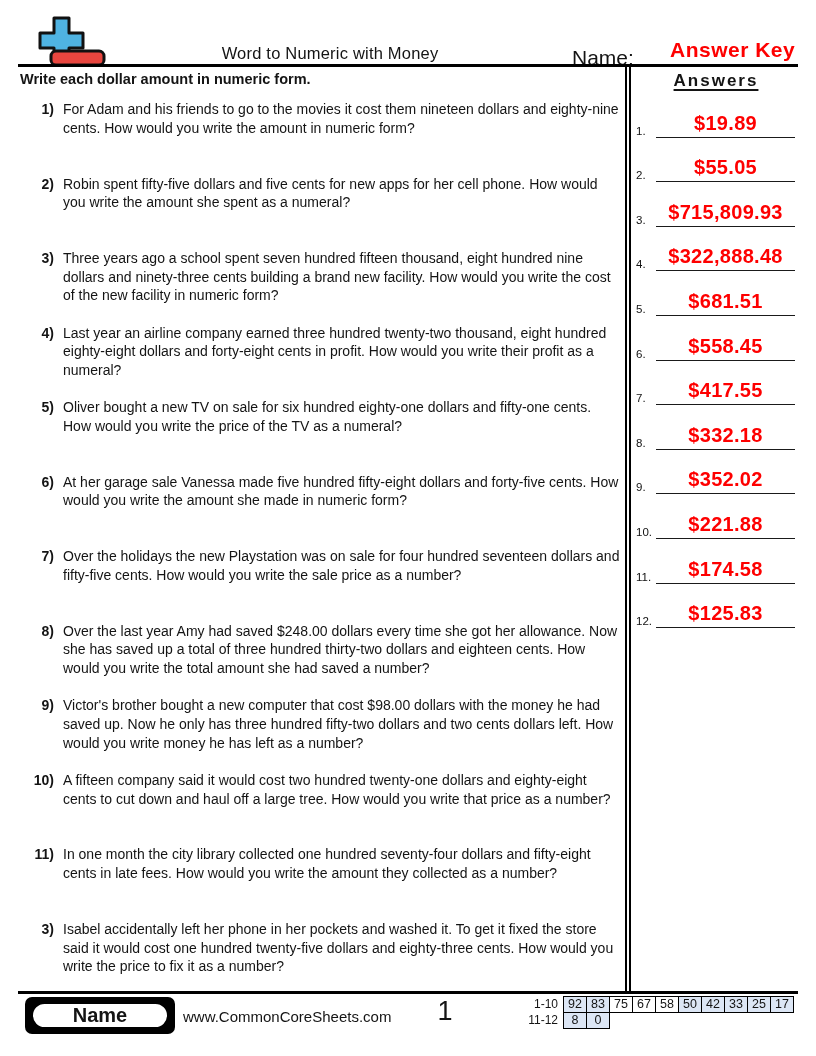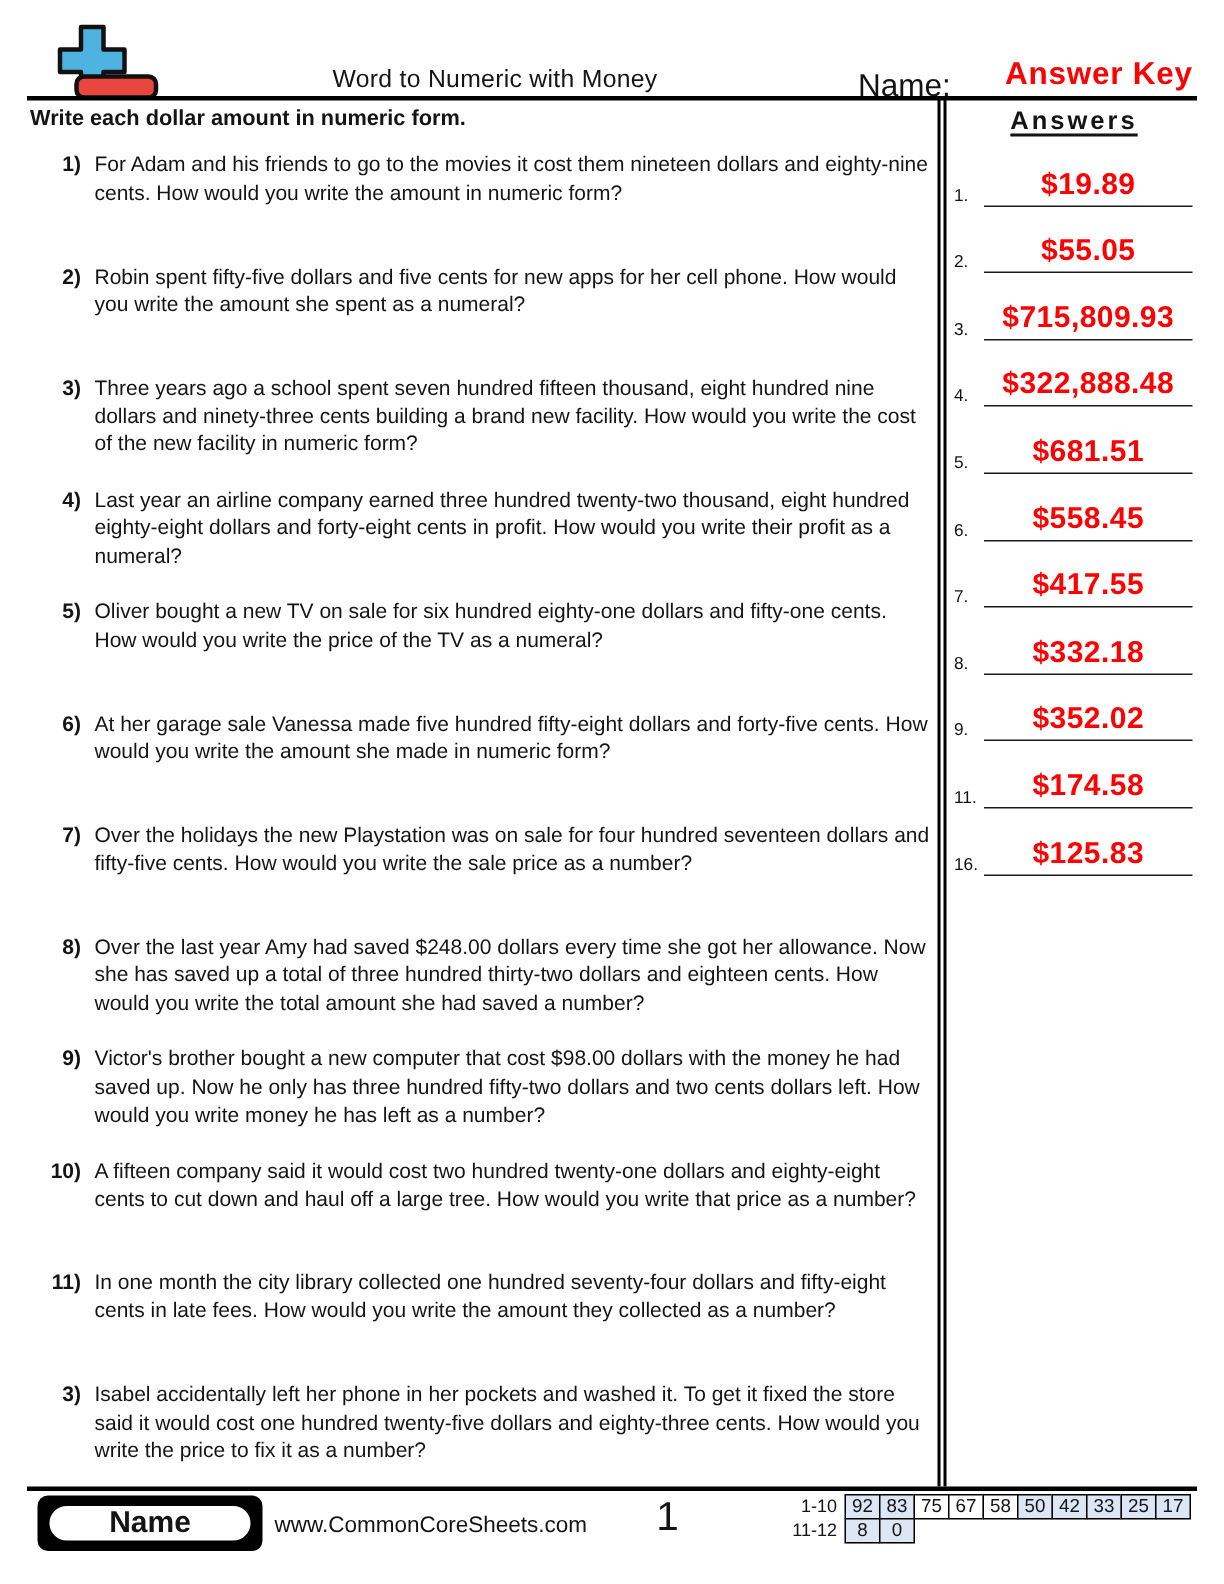--- a/index.html
+++ b/index.html
@@ -188,29 +188,34 @@
           <span class="a-value">$332.18</span>
           <span class="a-line"></span>
         </div>
 
         <div class="answer-row">
           <span class="a-num">9.</span>
           <span class="a-value">$352.02</span>
           <span class="a-line"></span>
         </div>
 
+        <div class="answer-row">
+          <span class="a-num">10.</span>
+          <span class="a-value">$221.88</span>
+          <span class="a-line"></span>
+        </div>
 
         <div class="answer-row">
           <span class="a-num">11.</span>
           <span class="a-value">$174.58</span>
           <span class="a-line"></span>
         </div>
 
         <div class="answer-row">
-          <span class="a-num">16.</span>
+          <span class="a-num">12.</span>
           <span class="a-value">$125.83</span>
           <span class="a-line"></span>
         </div>
       </div>
   </div>
 
   <div class="footer-rule"></div>
   <div class="math-badge">
     <div class="math-pill">Name</div>
   </div>

